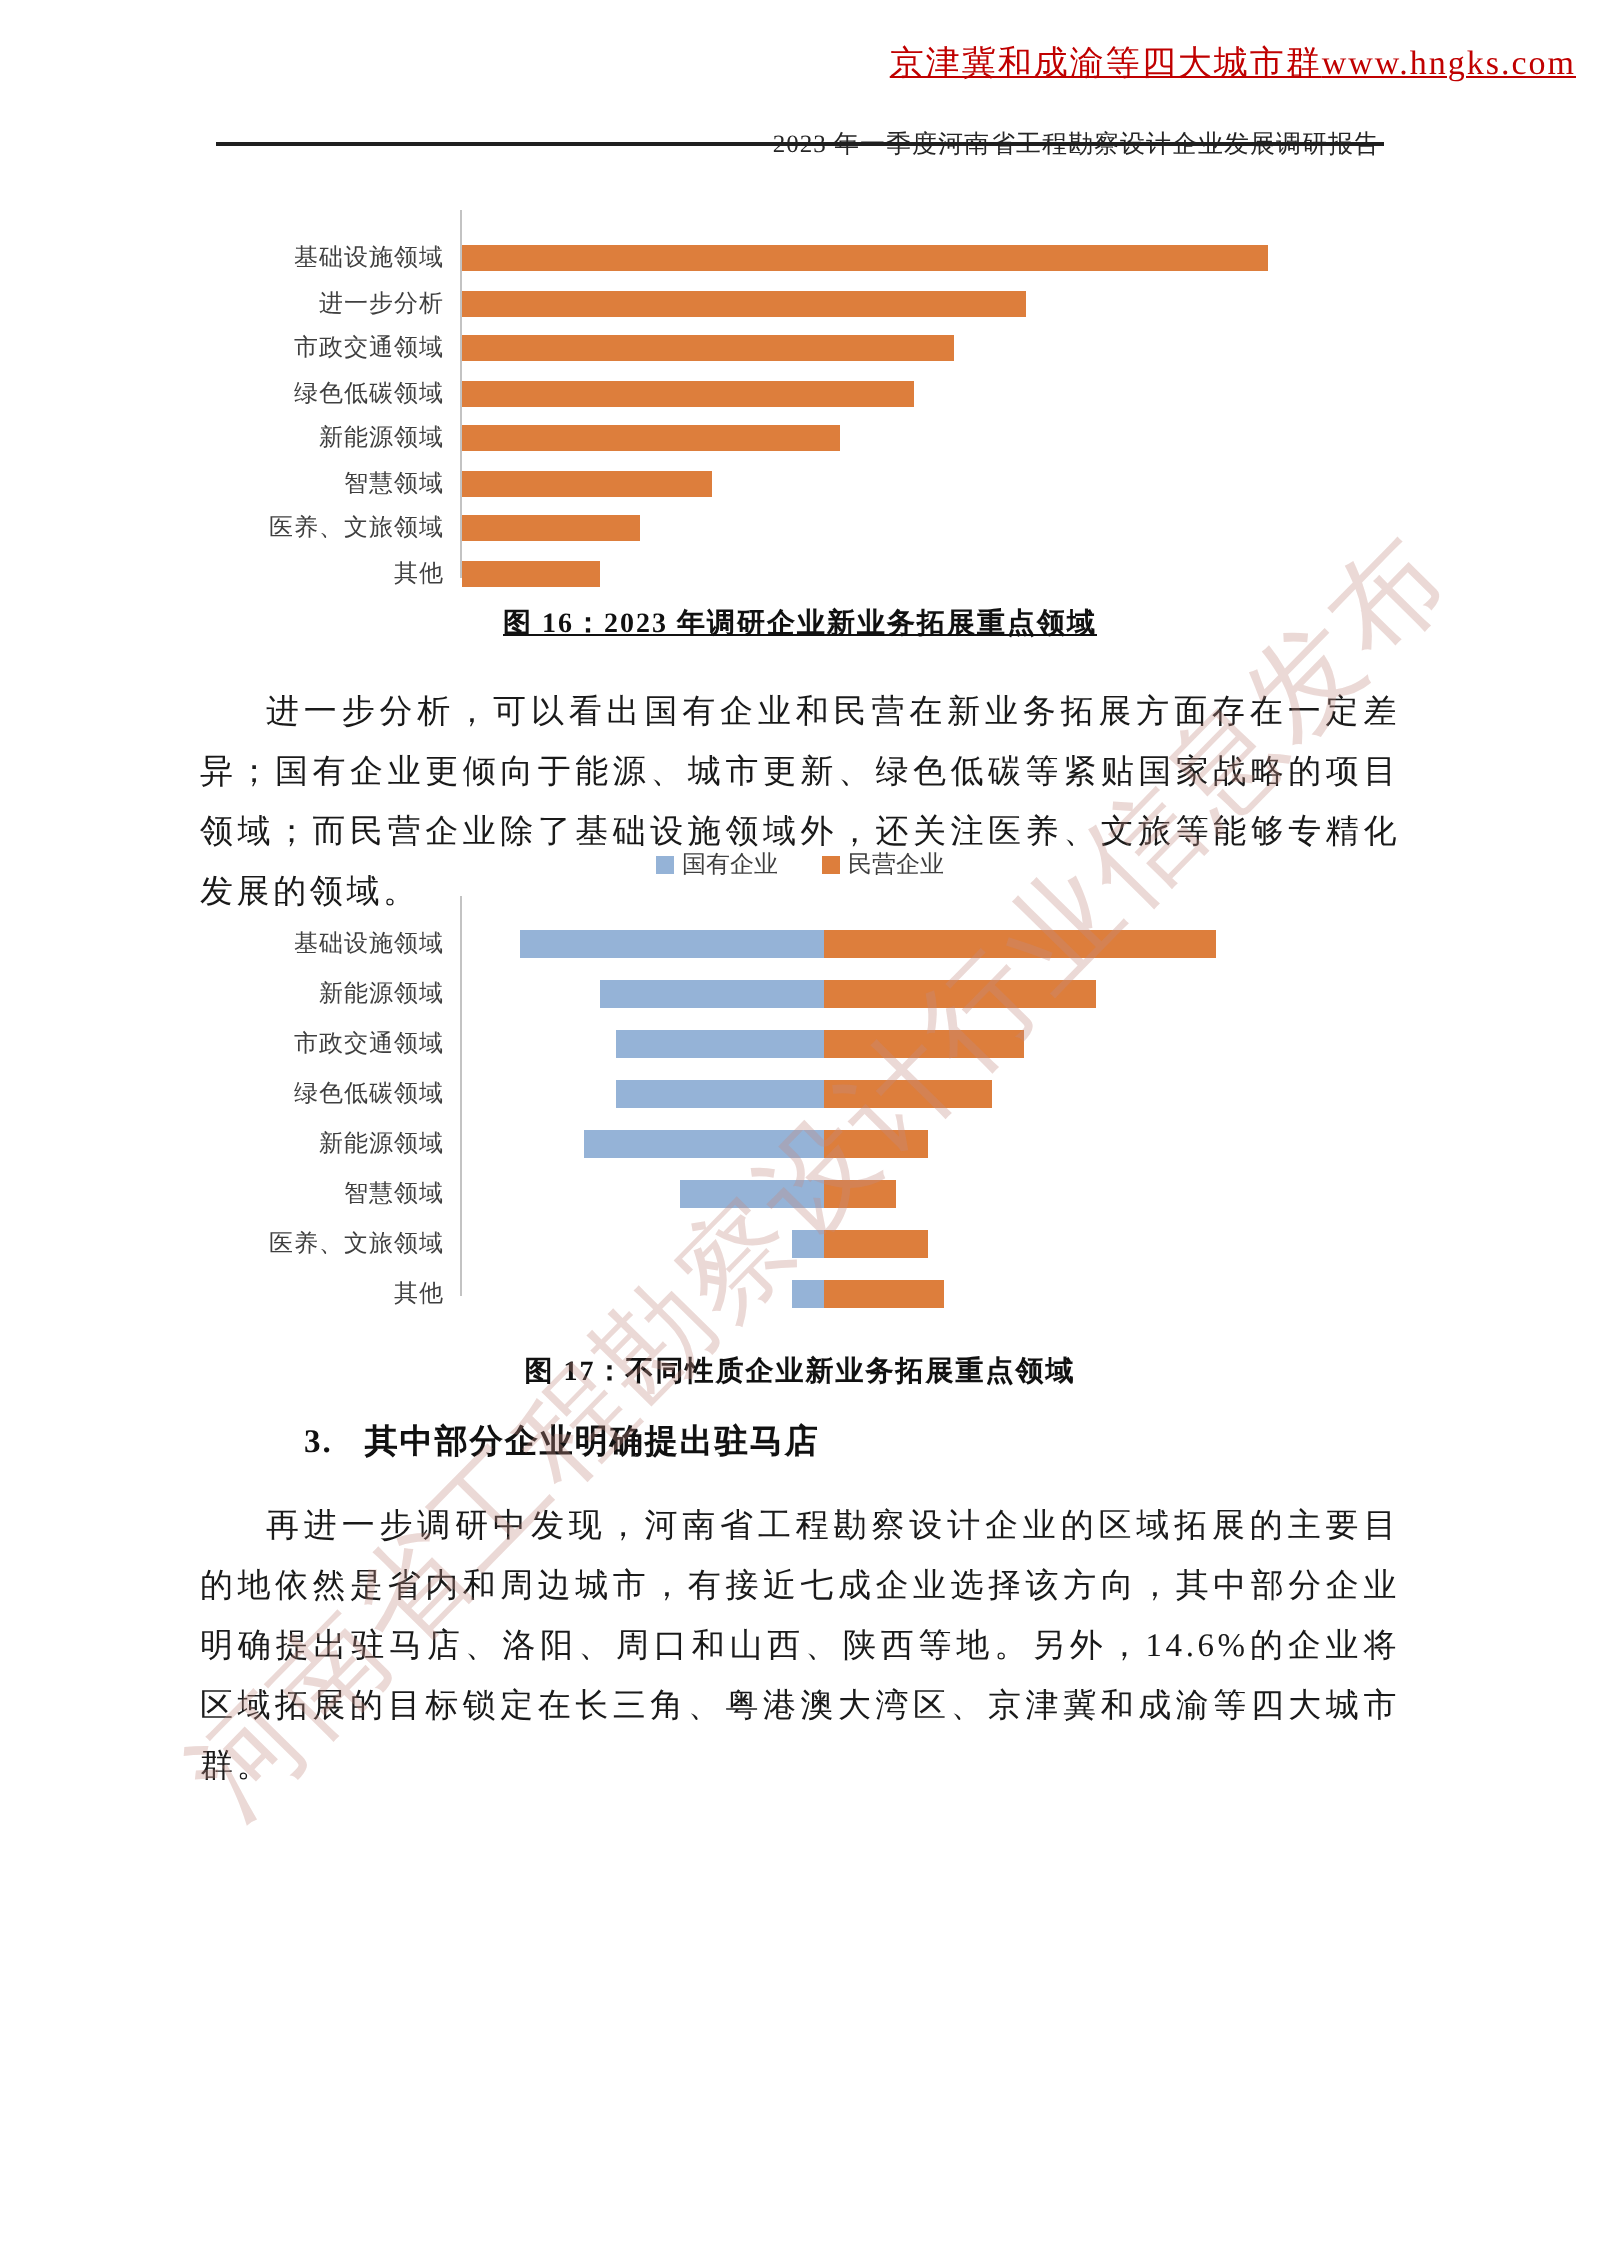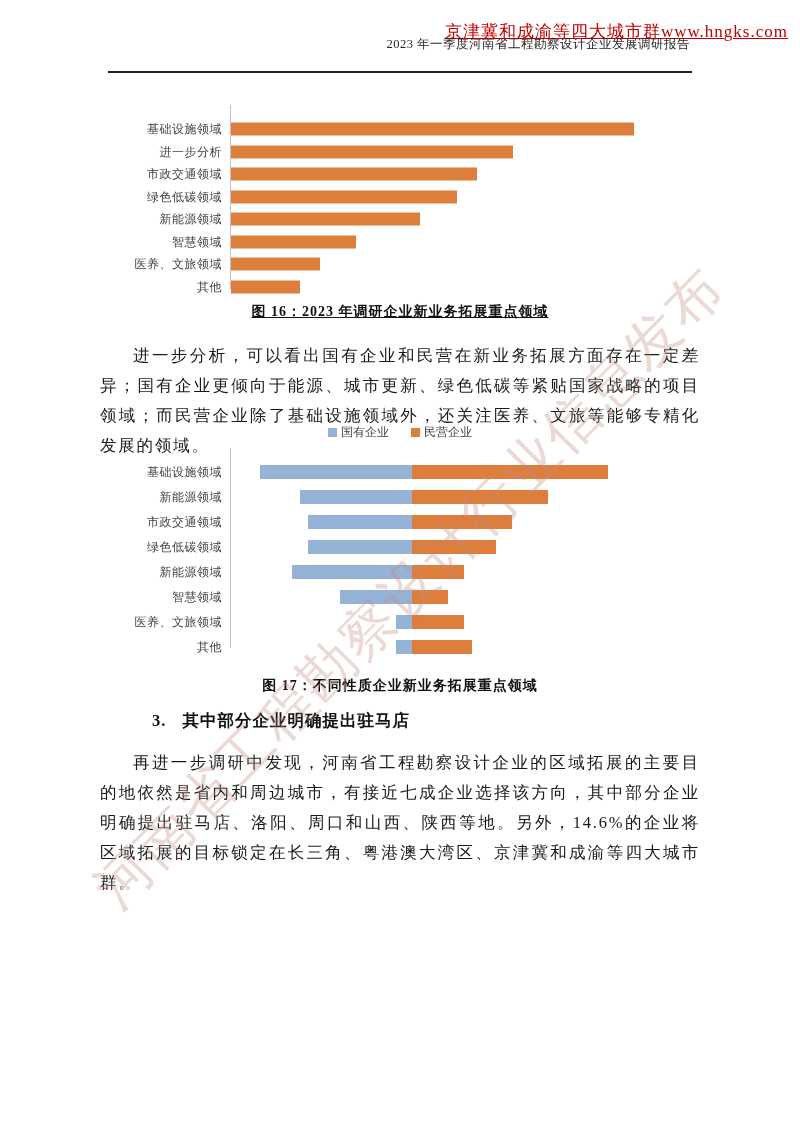--- a/index.html
+++ b/index.html
@@ -29,21 +29,21 @@
   
   .hdr-red{
     position:absolute;top:20px;right:12px;
     font-size:17px;letter-spacing:1px;
     color:#c00000;
     text-decoration:underline;
     text-decoration-thickness:1px;
     z-index:1;
   }
   .hdr-sub{
-    position:absolute;top:36px;right:110px;
+    position:absolute;top:64px;right:110px;
     font-size:12.5px;letter-spacing:0.5px;
     color:#262626;
     z-index:1;
   }
   .hdr-rule{
     position:absolute;top:71px;left:108px;width:584px;
     border-bottom:2px solid #1f1f1f;
     z-index:1;
   }
   

